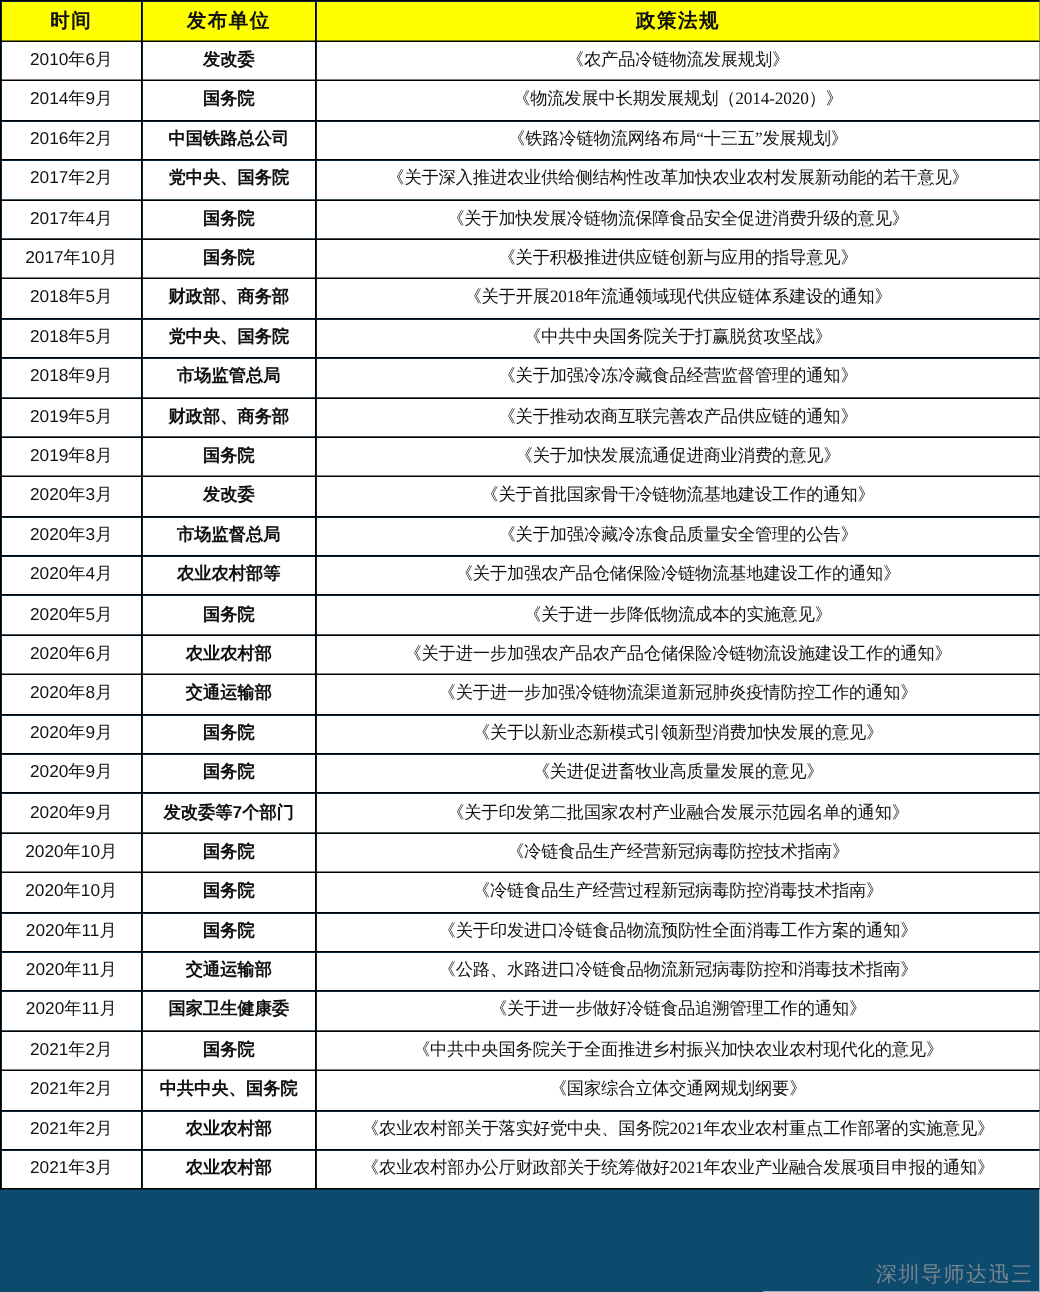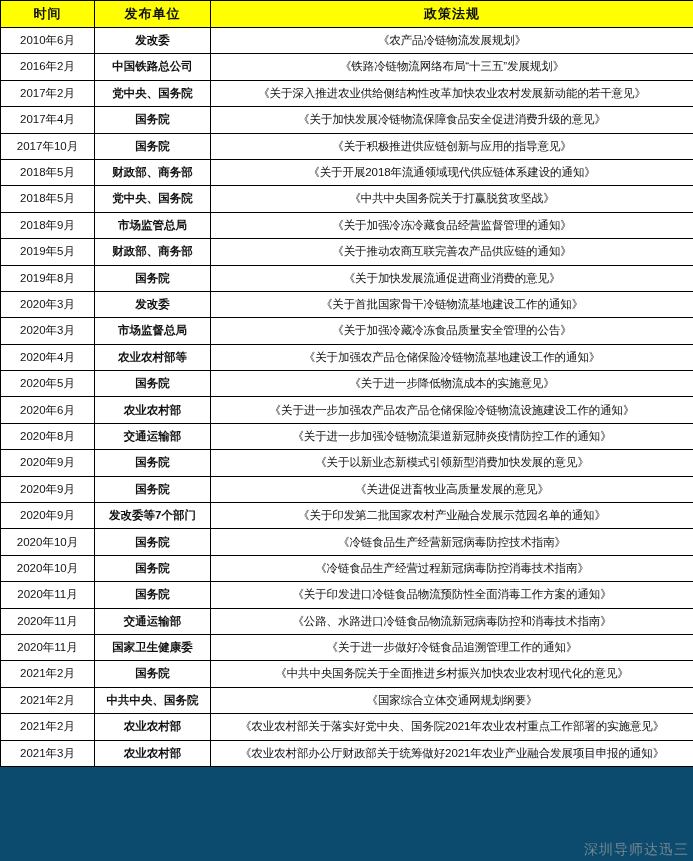--- a/index.html
+++ b/index.html
@@ -50,20 +50,21 @@
   }
   col.c-time { width: 94px; }
   col.c-org  { width: 116px; }
   col.c-pol  { width: 483px; }
 
   td.time-cell { font-size: 11.5px; }
   td.org-cell  { font-size: 11.5px; font-weight: bold; }
   td.policy-cell {
     font-size: 11.5px;
     letter-spacing: -0.1px;
+    font-family: Liberation Serif, serif;
   }
   .watermark {
     position: absolute;
     right: 4px;
     bottom: 2px;
     font-size: 14px;
     color: #9a9a9a;
     opacity: 0.75;
     font-family: "Liberation Sans", "DejaVu Sans", sans-serif;
     pointer-events: none;
@@ -88,20 +89,25 @@
         <th>政策法规</th>
       </tr>
     </thead>
     <tbody id="table-body">
         <tr>
           <td class="time-cell">2010年6月</td>
           <td class="org-cell">发改委</td>
           <td class="policy-cell">《农产品冷链物流发展规划》</td>
         </tr>
         <tr>
+          <td class="time-cell">2014年9月</td>
+          <td class="org-cell">国务院</td>
+          <td class="policy-cell">《物流发展中长期发展规划（2014-2020）》</td>
+        </tr>
+        <tr>
           <td class="time-cell">2016年2月</td>
           <td class="org-cell">中国铁路总公司</td>
           <td class="policy-cell">《铁路冷链物流网络布局“十三五”发展规划》</td>
         </tr>
         <tr>
           <td class="time-cell">2017年2月</td>
           <td class="org-cell">党中央、国务院</td>
           <td class="policy-cell">《关于深入推进农业供给侧结构性改革加快农业农村发展新动能的若干意见》</td>
         </tr>
         <tr>

